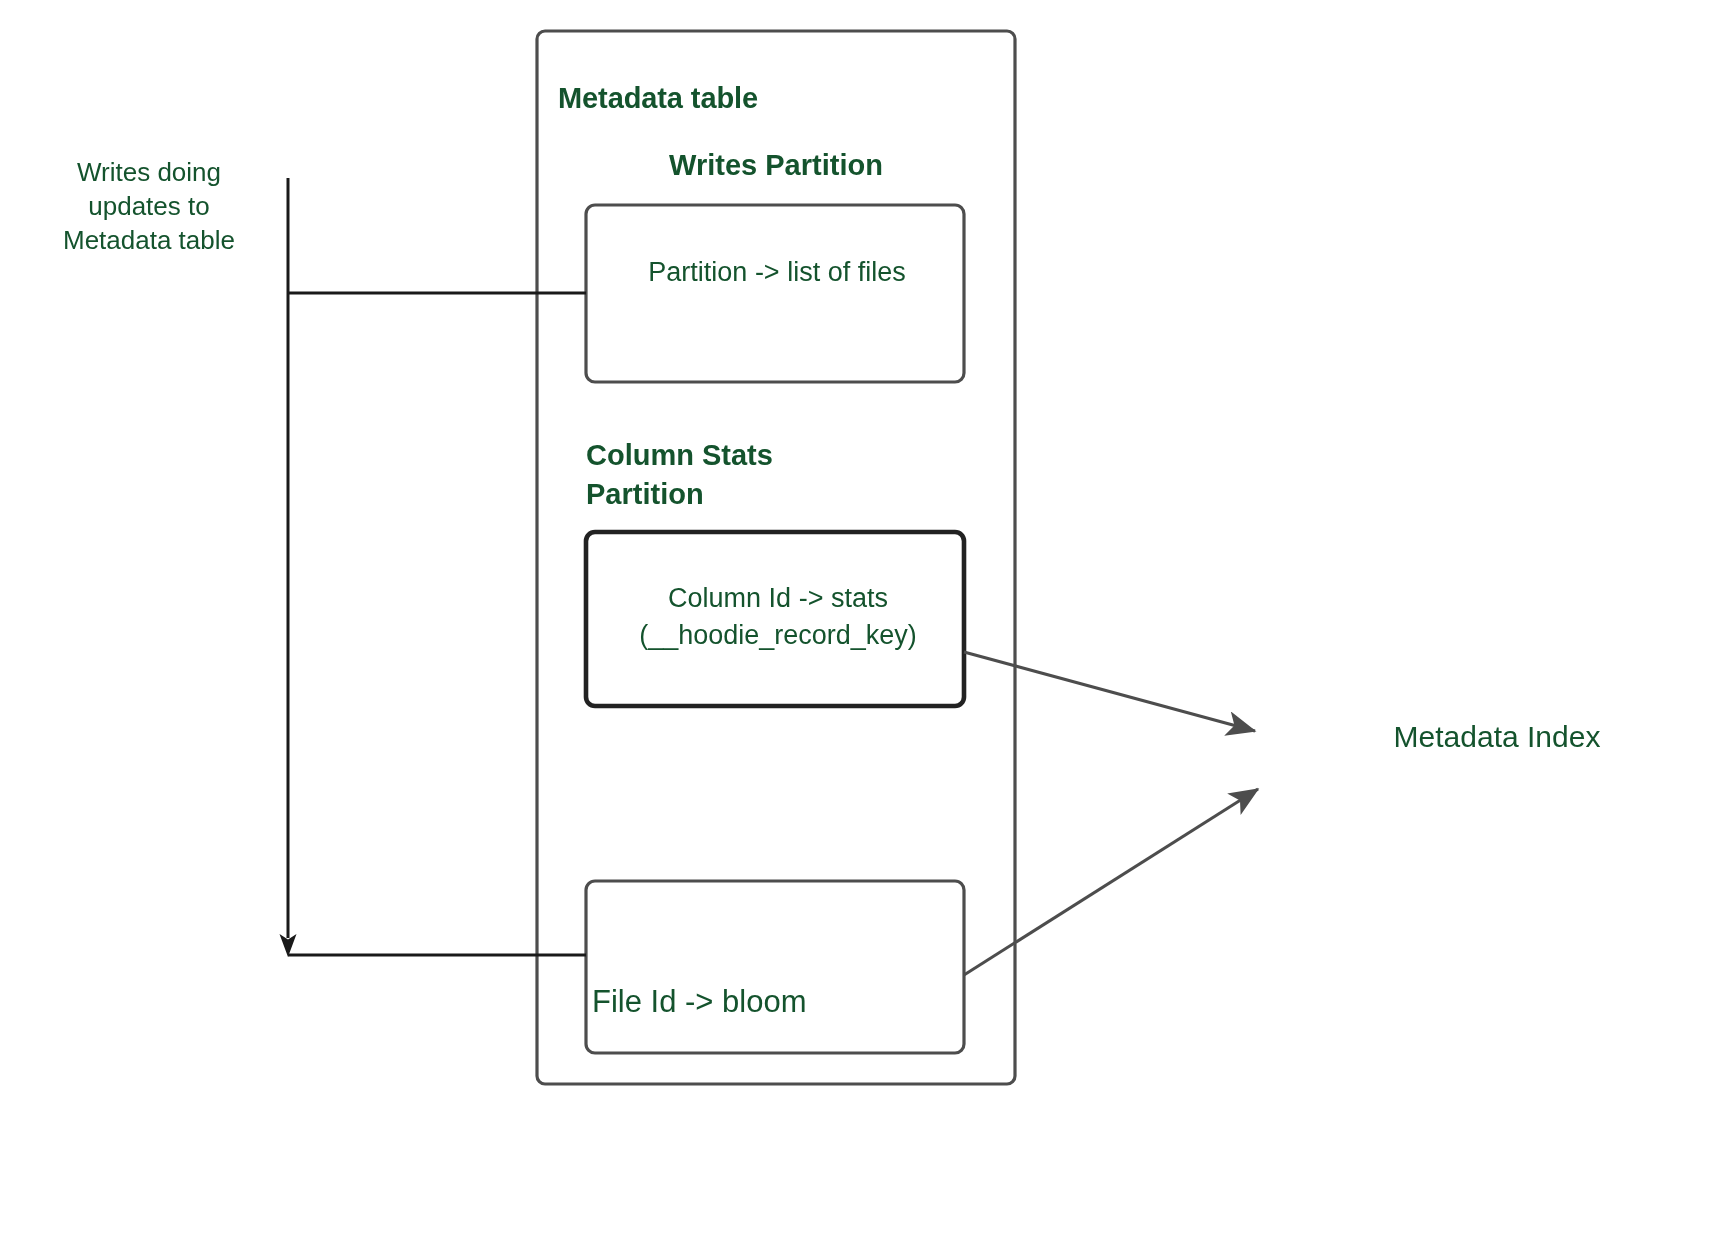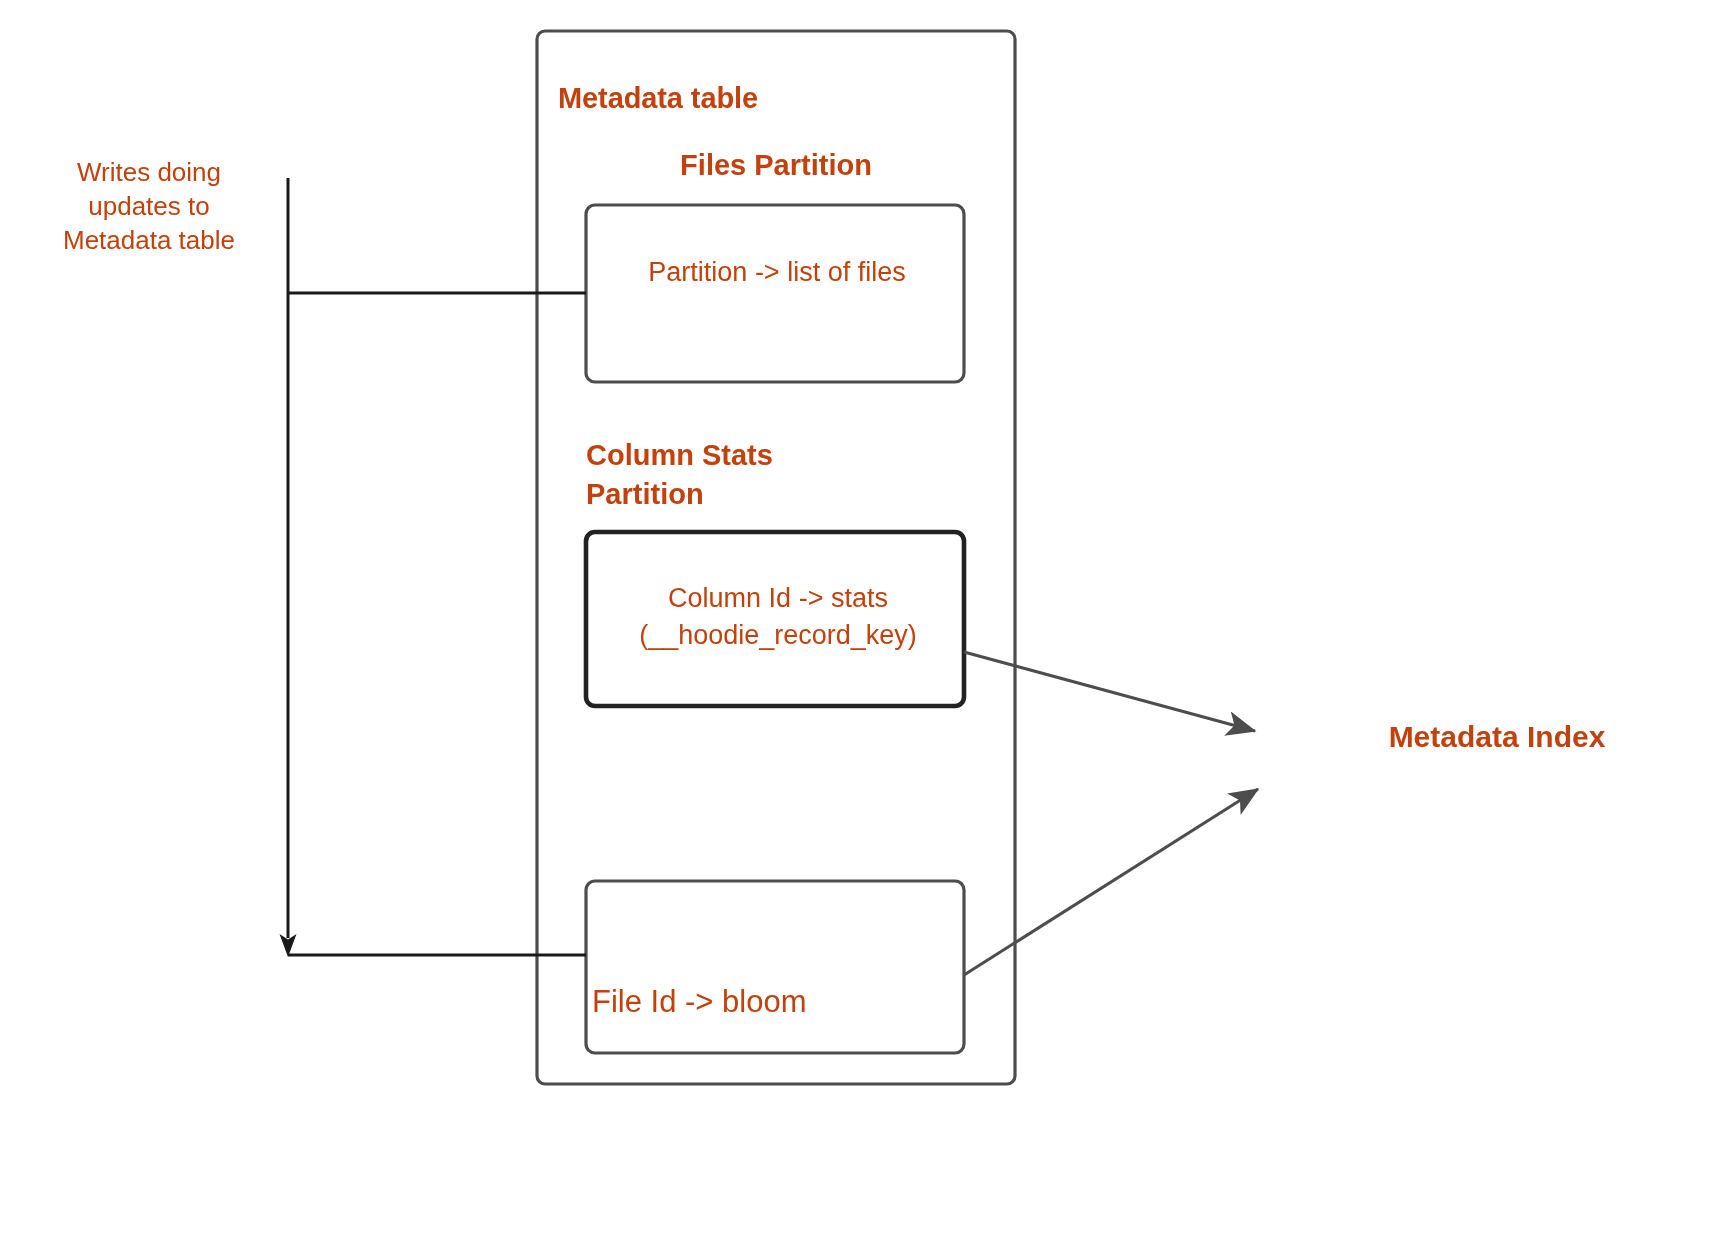--- a/index.html
+++ b/index.html
@@ -21,21 +21,21 @@
   svg.layer {
     position: absolute;
     top: 0;
     left: 0;
     width: 1718px;
     height: 1244px;
     pointer-events: none;
   }
   .txt {
     position: absolute;
-    color: #c2410c;
+    color: #14532d;
     line-height: 1.30;
     white-space: pre-line;
   }
   .lbl-writes {
     left: 8px;
     top: 156px;
     width: 282px;
     text-align: center;
     font-size: 26px;
   }
@@ -93,21 +93,21 @@
     width: 370px;
     text-align: left;
     font-size: 31px;
   }
   .lbl-metadata-index {
     left: 1282px;
     top: 717px;
     width: 430px;
     text-align: center;
     font-size: 30px;
-    font-weight: bold;
+    font-weight: normal;
   }
   .lbl-index-note {
     left: 1300px;
     top: 818px;
     width: 394px;
     text-align: center;
     font-size: 27px;
     line-height: 1.33;
   }
 </style>
@@ -146,21 +146,21 @@
 
     <path d="M964,975 L1258,789" fill="none" stroke="#4d4d4d" stroke-width="3" marker-end="url(#arrowhead)"></path>
   </svg>
 
   <div class="txt lbl-writes">Writes doing
 updates to
 Metadata table</div>
 
   <div class="txt lbl-metadata-table">Metadata table</div>
 
-  <div class="txt lbl-files-partition">Files Partition</div>
+  <div class="txt lbl-files-partition">Writes Partition</div>
 
   <div class="txt lbl-files-body">Partition -&gt; list of files</div>
 
   <div class="txt lbl-colstats-partition">Column Stats
 Partition</div>
 
   <div class="txt lbl-colstats-body">Column Id  -&gt; stats
 (__hoodie_record_key)</div>
 
 

